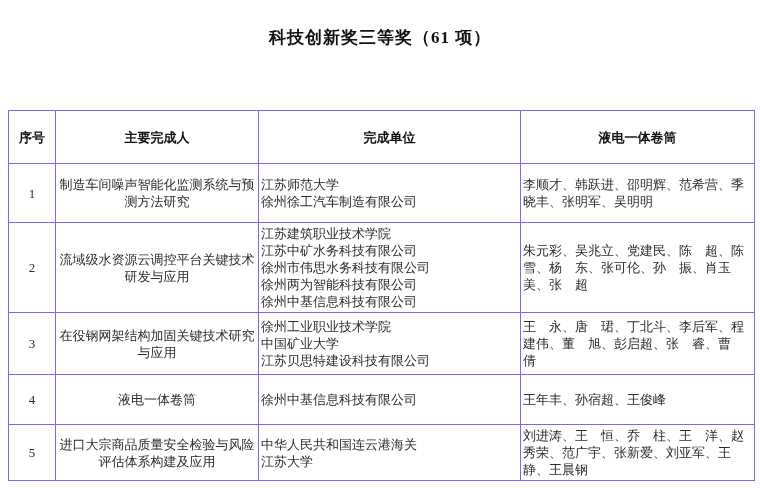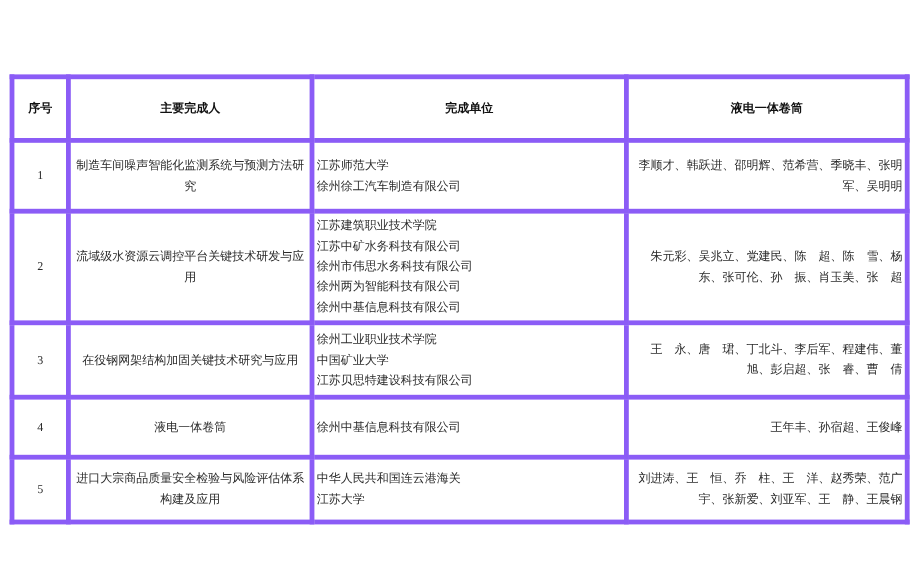--- a/index.html
+++ b/index.html
@@ -22,47 +22,48 @@
     color: #111111;
     letter-spacing: 1px;
   }
   table.awards {
     border-collapse: collapse;
     table-layout: fixed;
     margin: 62px 0 0 8px;
     width: 746px;
   }
   table.awards th, table.awards td {
-    border: 4px solid #8b5cf6;
-    font-size: 10px;
+    border: 1px solid #8b5cf6;
+    font-size: 13px;
     line-height: 17px;
     vertical-align: middle;
     padding: 2px 2px;
     overflow: hidden;
   }
   table.awards th {
     font-weight: bold;
     text-align: center;
     color: #111111;
   }
   thead tr { height: 53px; }
   tbody tr:nth-child(1) { height: 59px; }
   tbody tr:nth-child(2) { height: 88px; }
   tbody tr:nth-child(3) { height: 62px; }
   tbody tr:nth-child(4) { height: 50px; }
   tbody tr:nth-child(5) { height: 54px; }
   td.c-no    { text-align: center; }
   td.c-proj  { text-align: center; }
   td.c-units { text-align: left; white-space: pre-line; }
-  td.c-people{ text-align: right; }
+  td.c-people{ text-align: left; }
 </style>
 </head>
 <body>
 
 <div class="page">
+  <div class="title">科技创新奖三等奖（61 项）</div>
 
   <table class="awards">
     <colgroup>
       <col style="width:47px">
       <col style="width:203px">
       <col style="width:262px">
       <col style="width:234px">
     </colgroup>
     <thead>
       <tr>

